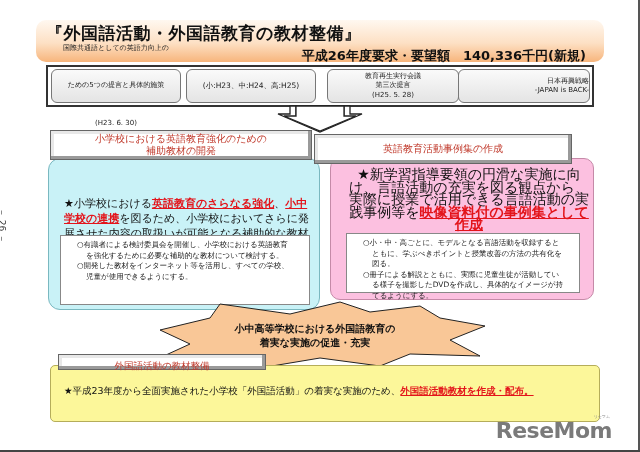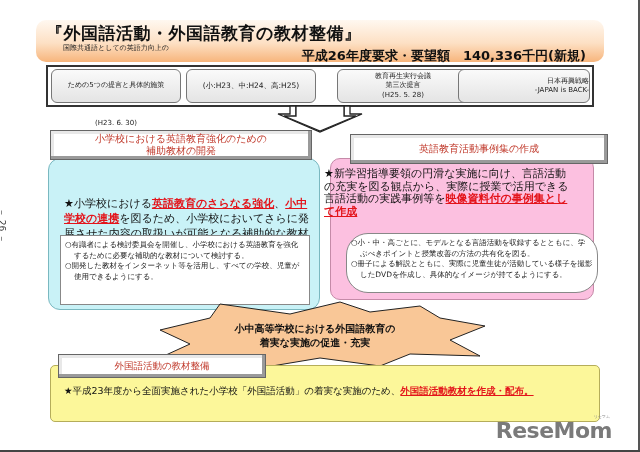--- a/index.html
+++ b/index.html
@@ -54,54 +54,54 @@
     color:#c0392b; font-size:10px; line-height:12px; text-align:center;
     display:flex; flex-direction:column; justify-content:center;
   }
   .left-main {
     position:absolute; left:64px; top:172px; width:250px;
     font-size:11px; line-height:15px; color:#111;margin-top:24px;
   }
   .red-u { color:#e3141b; text-decoration:underline; font-weight:bold; }
   .note {
     position:absolute; background:#fff; border:1px solid #888;
-    font-size:7.5px; line-height:10.5px; color:#222; box-sizing:border-box; padding:4px 4px;
+    font-size:7.5px; line-height:10.5px; color:#222; box-sizing:border-box; padding:4px 16px;
   }
   .note p { margin:0; padding-left:9px; text-indent:-9px; }
 
   
   .right-panel {
     position:absolute; left:330px; top:158px; width:262px; height:140px;
     background:#fcc0e0; border:1px solid #c58aa8; border-radius:10px;
   }
   .right-head {
-    position:absolute; left:350px; top:134px; width:258px; height:30px;
+    position:absolute; left:314px; top:134px; width:258px; height:30px;
     background:#fff; border:1px solid #666; box-sizing:border-box;
     box-shadow: inset -3px -3px 0 #9a9a9a, inset 3px 3px 0 #e8e8e8;
     color:#c0392b; font-size:10px; text-align:center; line-height:28px;
   }
   .right-main {
-    position:absolute; left:324px; top:168px; width:250px;
-    font-size:11px; line-height:12.5px; color:#111;
+    position:absolute; left:344px; top:168px; width:250px;
+    font-size:14px; line-height:12.5px; color:#111;text-align:center;
   }
 
   
   .burst { position:absolute; left:150px; top:300px; }
   .burst-text {
     position:absolute; left:210px; top:322px; width:210px; text-align:center;
     font-size:10px; line-height:14px; font-weight:bold; color:#111;
   }
 
   
   .bottom-panel {
     position:absolute; left:50px; top:365px; width:548px; height:55px;
     background:#fcf79a; border:1px solid #b5ad5a; border-radius:5px;
   }
   .bottom-head {
-    position:absolute; left:58px; top:354px; width:208px; height:24px;
+    position:absolute; left:58px; top:354px; width:208px; height:16px;
     background:#fff; border:1px solid #666; box-sizing:border-box;
     box-shadow: inset -3px -3px 0 #9a9a9a, inset 3px 3px 0 #e8e8e8;
     color:#c0392b; font-size:9.5px; text-align:center; line-height:22px;
   }
   .bottom-main {
     position:absolute; left:64px; top:385px; width:520px;
     font-size:9.5px; line-height:12px; color:#111;
   }
 
   .page-num {
@@ -131,21 +131,21 @@
 
 <div class="sources-row">
   <div class="source-box" style="left:3px;width:130px;gap:28px;">
     <span>国際共通語としての英語力向上の</span>
     <span>ための5つの提言と具体的施策</span>
     <span>(H23. 6. 30)</span>
   </div>
   <div class="source-box b2" style="left:138px;width:130px;">
     <span>(小:H23、中:H24、高:H25)</span>
   </div>
-  <div class="source-box" style="left:289px;width:132px;">
+  <div class="source-box" style="left:279px;width:132px;">
     <span>教育再生実行会議</span>
     <span>第三次提言</span>
     <span>(H25. 5. 28)</span>
   </div>
   <div class="source-box" style="left:410px;width:132px;text-align:right;">
     <span>日本再興戦略</span>
     <span>-JAPAN is BACK-</span>
   </div>
 </div>
 
@@ -165,21 +165,21 @@
 <div class="note" style="left:60px;top:235px;width:250px;height:70px;">
   <p>○有識者による検討委員会を開催し、小学校における英語教育を強化するために必要な補助的な教材について検討する。</p>
   <p>○開発した教材をインターネット等を活用し、すべての学校、児童が使用できるようにする。</p>
 </div>
 
 <div class="right-panel"></div>
 <div class="right-head">英語教育活動事例集の作成</div>
 <div class="right-main">
   <span>★</span><span>新学習指導要領の円滑な実施に向け、言語活動の充実を図る観点から、実際に授業で活用できる言語活動の実践事例等を</span><span class="red-u">映像資料付の事例集として作成</span>
 </div>
-<div class="note" style="left:346px;top:233px;width:252px;height:60px;border-radius:22px;">
+<div class="note" style="left:346px;top:233px;width:234px;height:60px;">
   <p>○小・中・高ごとに、モデルとなる言語活動を収録するとともに、学ぶべきポイントと授業改善の方法の共有化を図る。</p>
   <p>○冊子による解説とともに、実際に児童生徒が活動している様子を撮影したDVDを作成し、具体的なイメージが持てるようにする。</p>
 </div>
 
 <svg class="burst" width="340" height="70" viewBox="0 0 340 70">
   <polygon points="10,30 60,18 70,4 140,14 190,2 220,12 270,6 290,18 335,26 300,40 330,56 260,54 230,66 170,58 110,68 70,58 5,60 40,44" fill="#f9c797" stroke="#222" stroke-width="1"></polygon>
 </svg>
 <div class="burst-text">
   <div>小中高等学校における外国語教育の</div>
   <div>着実な実施の促進・充実</div>

